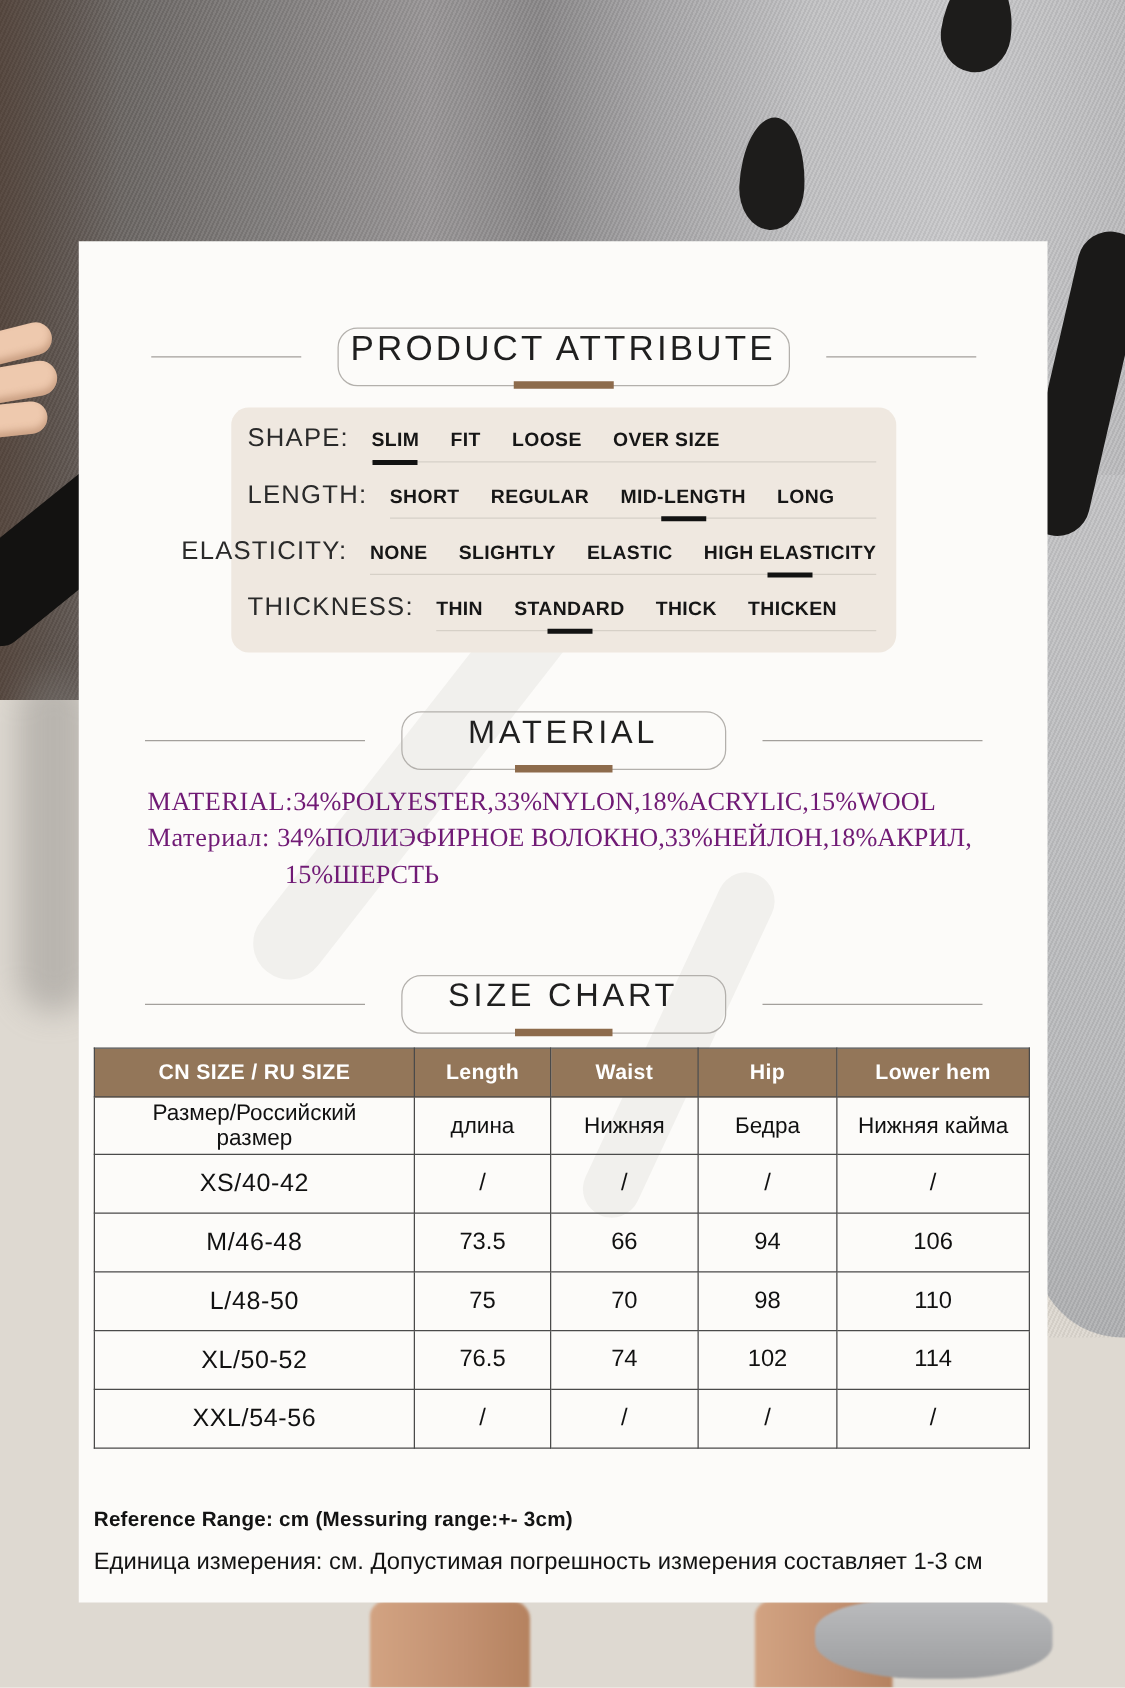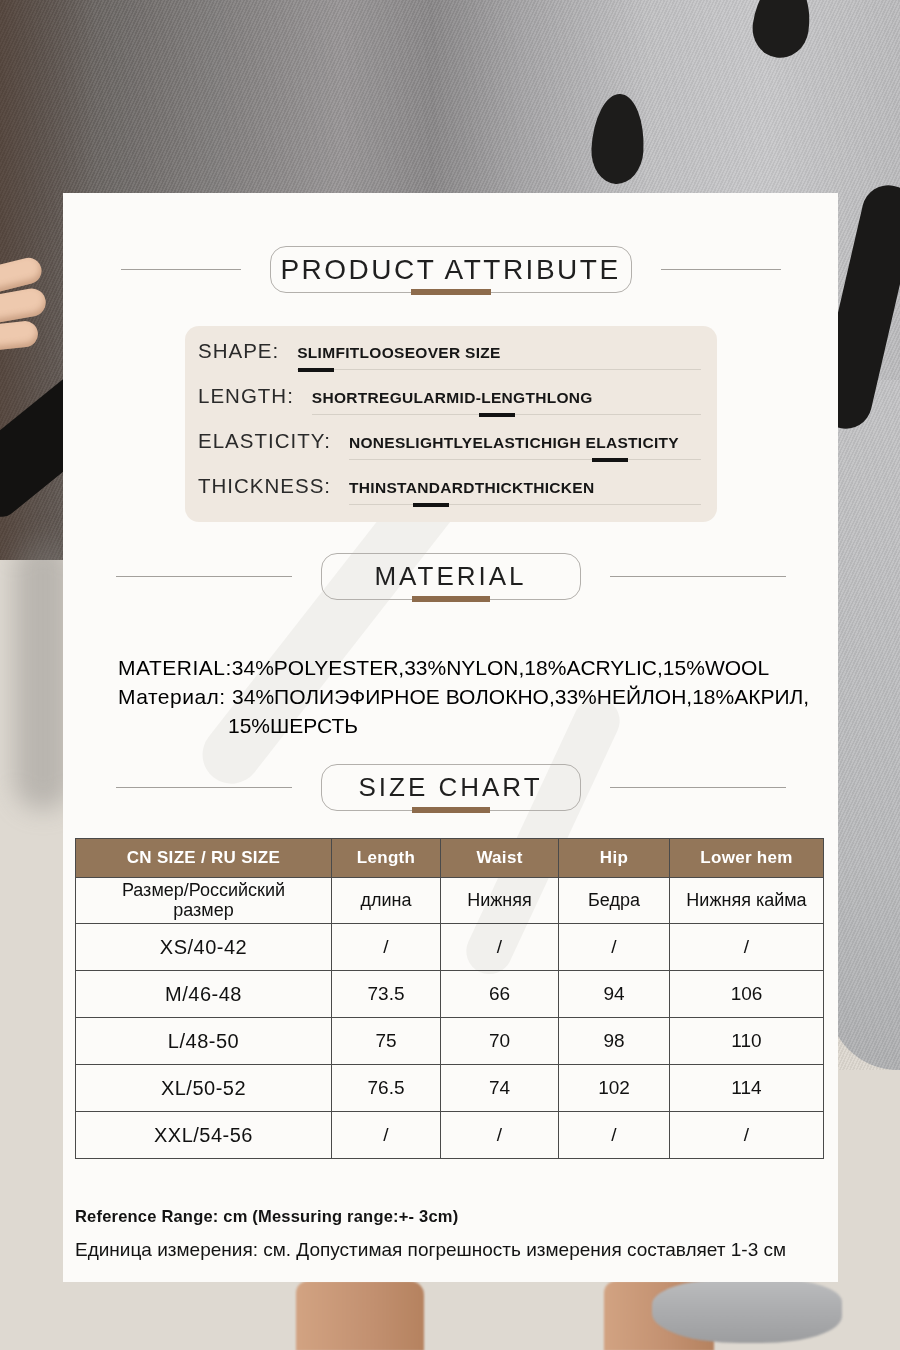--- a/index.html
+++ b/index.html
@@ -36,40 +36,40 @@
   .card{position:absolute;left:63px;top:193px;width:775px;height:1089px;background:#fcfbf9;z-index:5;}
   .watermark{position:absolute;background:rgba(150,145,138,.10);border-radius:40px;}
   .wm-1{left:70px;top:390px;width:420px;height:58px;transform:rotate(-52deg);}
   .wm-2{left:330px;top:620px;width:300px;height:46px;transform:rotate(-65deg);}
 
   
   .section-title{position:absolute;left:0;width:775px;display:flex;align-items:center;justify-content:center;}
   .t-line{height:0;border-top:1.5px solid #a3a09c;}
   .t-line.pa{width:120px;}
   .t-line.sm{width:176px;}
-  .t-box{position:relative;height:45px;border:1.5px solid #b3b0ac;border-radius:16px;margin:0 29px;
-    display:flex;align-items:center;justify-content:center;background:transparent;}
+  .t-box{position:relative;height:45px;border:1.5px solid #b3b0ac;border-radius:16px;margin:16px 29px;
+    display:flex;align-items:flex-start;justify-content:center;background:transparent;}
   .t-box.pa{width:360px;}
   .t-box.sm{width:258px;}
   .t-text{font-size:28px;letter-spacing:2.5px;color:#1f1f1f;white-space:nowrap;}
   .t-text.sm{font-size:26px;letter-spacing:3px;}
   .t-bar{position:absolute;left:50%;bottom:-3px;transform:translateX(-50%);width:80px;height:6px;background:#8d6b4c;}
 
   
   .attr-panel{position:absolute;left:122px;top:133px;width:532px;height:196px;background:#efe8e0;border-radius:14px;
     padding:13px 16px 0 13px;box-sizing:border-box;}
   .attr-row{display:flex;align-items:baseline;height:45px;justify-content:flex-end;}
   .attr-label{font-size:20.5px;letter-spacing:1px;color:#2a2a2a;margin-right:18px;white-space:nowrap;}
-  .attr-options{display:inline-flex;flex:1;position:relative;padding-bottom:7px;border-bottom:1px solid #d6d0c7;}
+  .attr-options{display:inline-flex;gap:25px;flex:1;position:relative;padding-bottom:7px;border-bottom:1px solid #d6d0c7;}
   .attr-option{position:relative;font-size:15.5px;font-weight:bold;letter-spacing:.3px;color:#161616;white-space:nowrap;}
   .attr-option.selected::after{content:"";position:absolute;left:50%;bottom:-10px;transform:translateX(-50%);
     width:36px;height:4px;background:#121212;}
 
   
-  .material-text{position:absolute;left:55px;top:460px;width:700px;color:#000000;}
+  .material-text{position:absolute;left:55px;top:434px;width:700px;color:#701a75;font-family:Liberation Serif, serif;}
   .mat-line{font-size:21px;line-height:29px;white-space:nowrap;}
   .mat-line .lbl{letter-spacing:.5px;}
   .mat-indent{margin-left:110px;}
 
   
   .size-table{position:absolute;left:12px;top:645px;border-collapse:collapse;table-layout:fixed;width:748px;}
   .size-table th,.size-table td{border:1.4px solid #4a4a4a;text-align:center;vertical-align:middle;padding:0;}
   .size-table thead th{background:#937659;color:#ffffff;font-size:17px;font-weight:bold;letter-spacing:.3px;height:38px;}
   .row-ru td{height:45px;font-size:18px;color:#111;}
   .row-ru .wrapcell span{display:inline-block;max-width:175px;line-height:1.12;}

